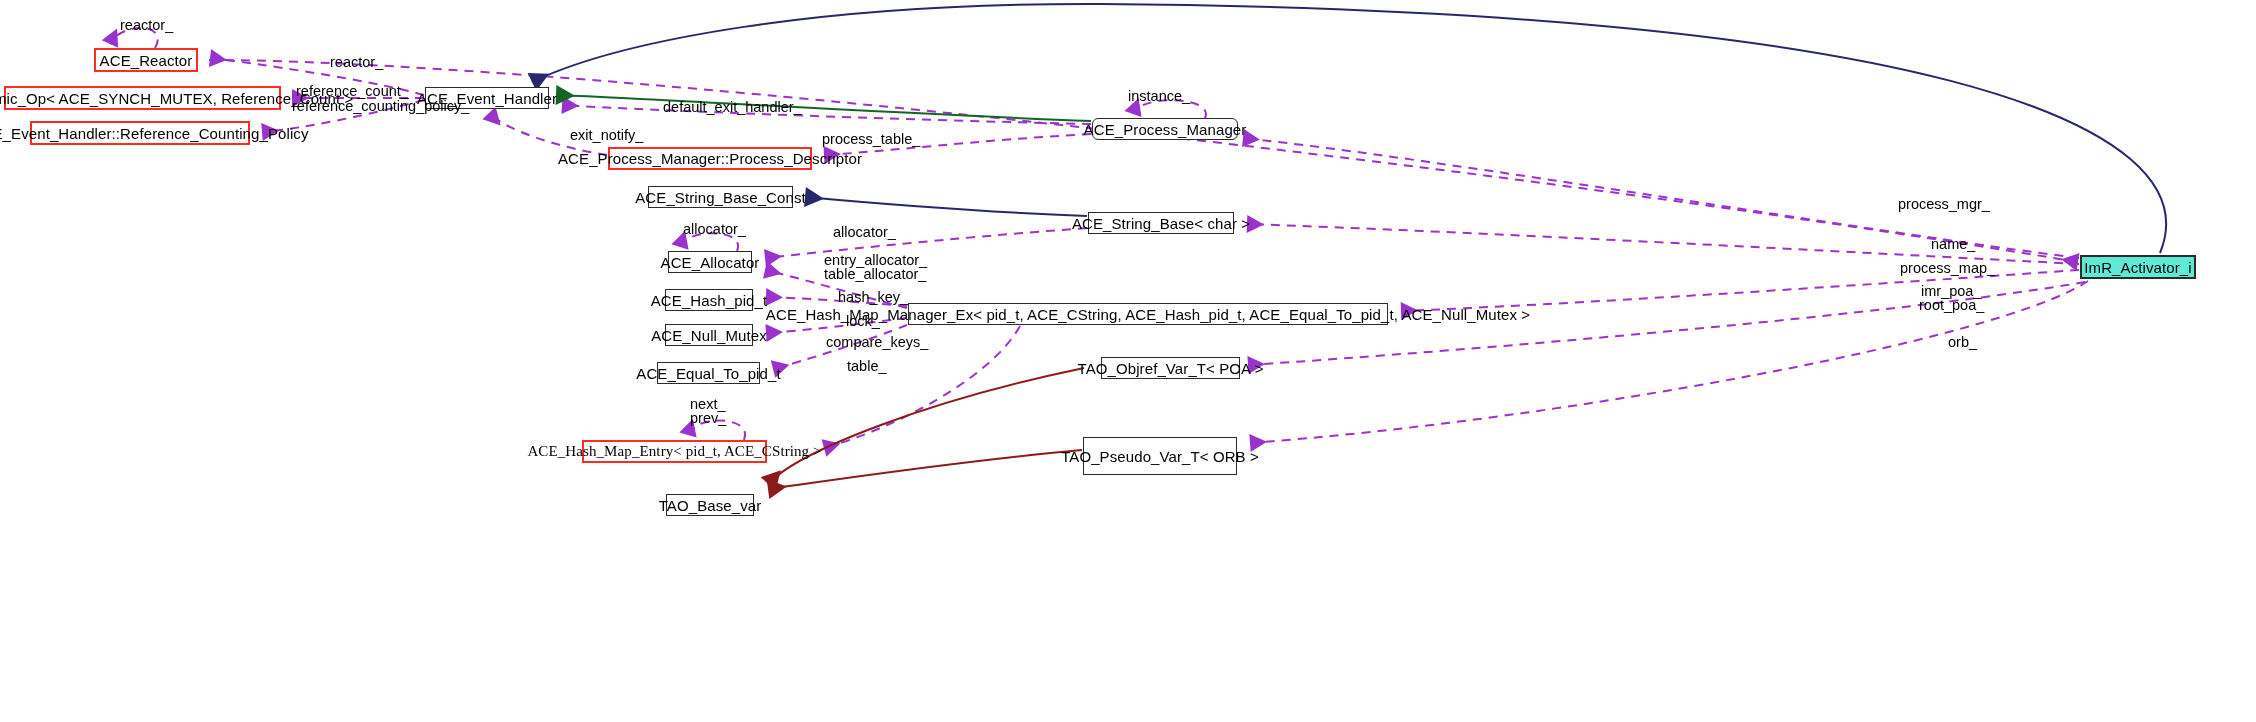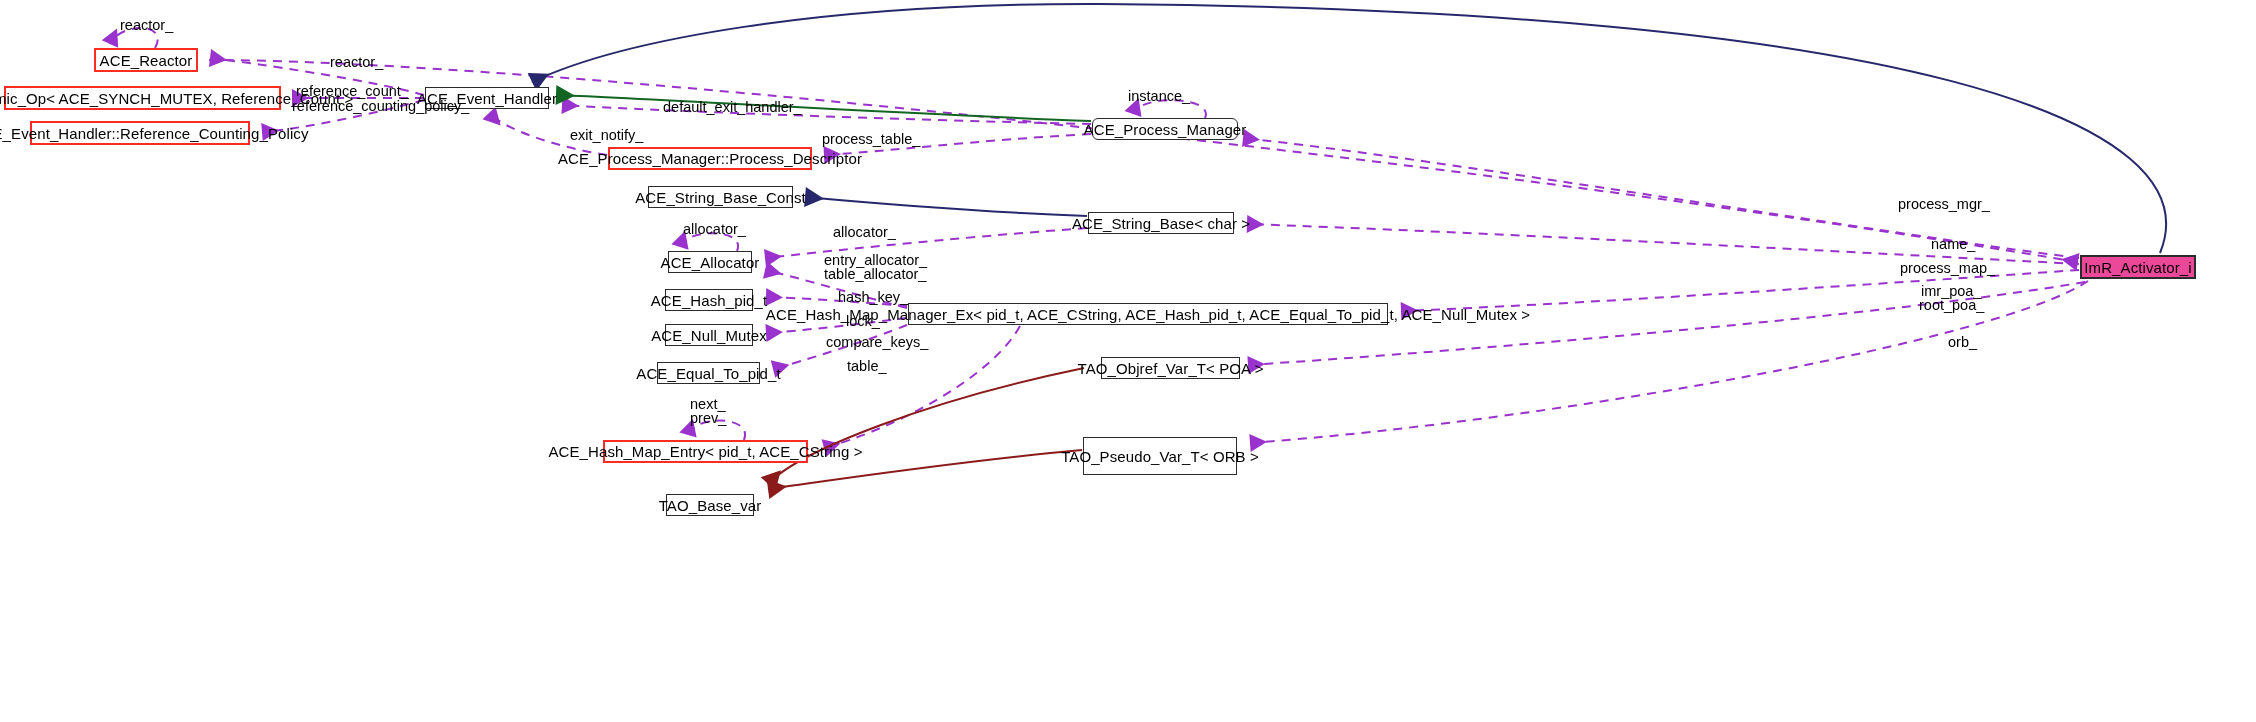--- a/index.html
+++ b/index.html
@@ -11,21 +11,21 @@
     display:flex;align-items:center;justify-content:center;
     white-space:nowrap;
     background:#ffffff;
     font-size:15px;
     color:#000000;
     line-height:1;
     letter-spacing:0.1px;
   }
   .node.black{border:1px solid #2b2b2b;}
   .node.red{border:2px solid #fb2c23;}
-  .node.focus{border:2px solid #2b2b2b;background:#ec4899;}
+  .node.focus{border:2px solid #2b2b2b;background:#5eead4;}
   .edgelabel{
     position:absolute;
     font-size:14.5px;
     color:#000000;
     white-space:nowrap;
     line-height:1.12;
   }
   svg.wires{position:absolute;left:0;top:0;width:2256px;height:722px;overflow:visible;pointer-events:none;}
   .usage{fill:none;stroke:#9a32cd;stroke-width:2;stroke-dasharray:9 7;}
   .inherit{fill:none;stroke:#26286b;stroke-width:2;}
@@ -121,21 +121,21 @@
   <div class="node black" style="left:425px;top:87px;width:124px;height:22px;">ACE_Event_Handler</div>
   <div class="node black" style="left:1092px;top:118px;width:146px;height:22px;border-radius:6px;">ACE_Process_Manager</div>
   <div class="node red" style="left:608px;top:147px;width:204px;height:23px;">ACE_Process_Manager::Process_Descriptor</div>
   <div class="node black" style="left:648px;top:186px;width:145px;height:22px;">ACE_String_Base_Const</div>
   <div class="node black" style="left:1088px;top:212px;width:146px;height:22px;">ACE_String_Base&lt; char &gt;</div>
   <div class="node black" style="left:668px;top:251px;width:84px;height:22px;">ACE_Allocator</div>
   <div class="node black" style="left:665px;top:289px;width:88px;height:22px;">ACE_Hash_pid_t</div>
   <div class="node black" style="left:665px;top:324px;width:88px;height:22px;">ACE_Null_Mutex</div>
   <div class="node black" style="left:657px;top:362px;width:103px;height:22px;">ACE_Equal_To_pid_t</div>
   <div class="node black" style="left:908px;top:303px;width:480px;height:22px;">ACE_Hash_Map_Manager_Ex&lt; pid_t, ACE_CString, ACE_Hash_pid_t, ACE_Equal_To_pid_t, ACE_Null_Mutex &gt;</div>
-  <div class="node red" style="left:603px;top:440px;width:205px;height:23px;">ACE_Hash_Map_Entry&lt; pid_t, ACE_CString &gt;</div>
+  <div class="node red" style="left:582px;top:440px;width:185px;height:23px;font-family:Liberation Serif, serif;">ACE_Hash_Map_Entry&lt; pid_t, ACE_CString &gt;</div>
   <div class="node black" style="left:1101px;top:357px;width:139px;height:22px;">TAO_Objref_Var_T&lt; POA &gt;</div>
   <div class="node black" style="left:1083px;top:437px;width:154px;height:38px;">TAO_Pseudo_Var_T&lt; ORB &gt;</div>
   <div class="node black" style="left:666px;top:494px;width:88px;height:22px;">TAO_Base_var</div>
   <div class="node focus" style="left:2080px;top:255px;width:116px;height:24px;">ImR_Activator_i</div>
 
   <div class="edgelabel" style="left:120px;top:17px;">reactor_</div>
   <div class="edgelabel" style="left:330px;top:54px;">reactor_</div>
   <div class="edgelabel" style="left:296px;top:83px;">reference_count_</div>
   <div class="edgelabel" style="left:292px;top:98px;">reference_counting_policy_</div>
   <div class="edgelabel" style="left:535px;top:127px;margin-left:35px;">exit_notify_</div>

